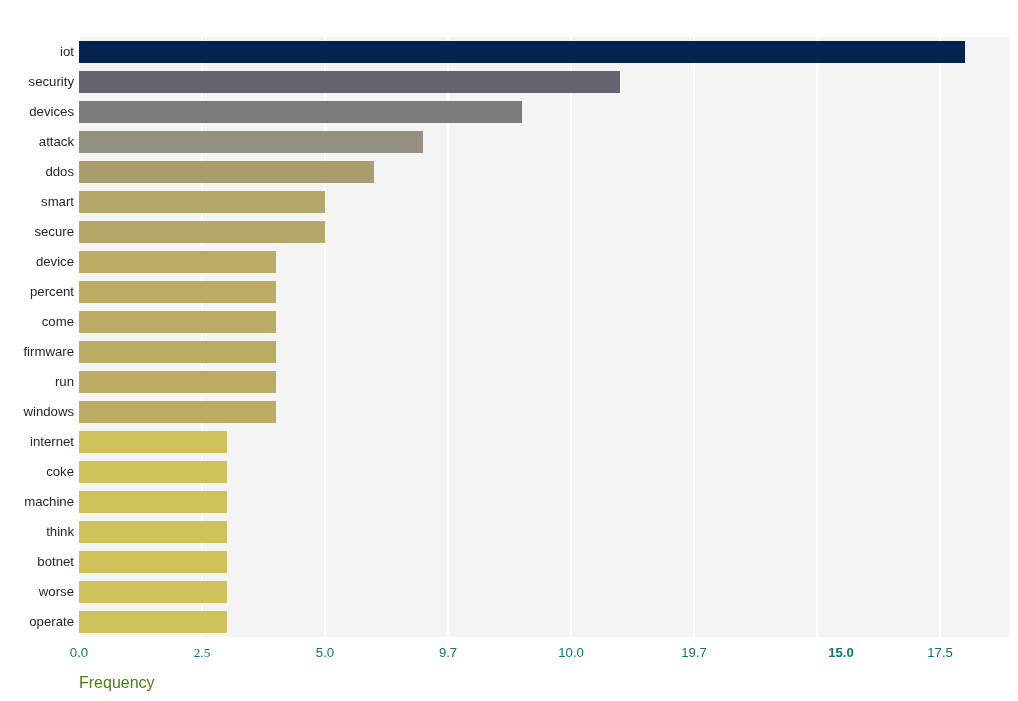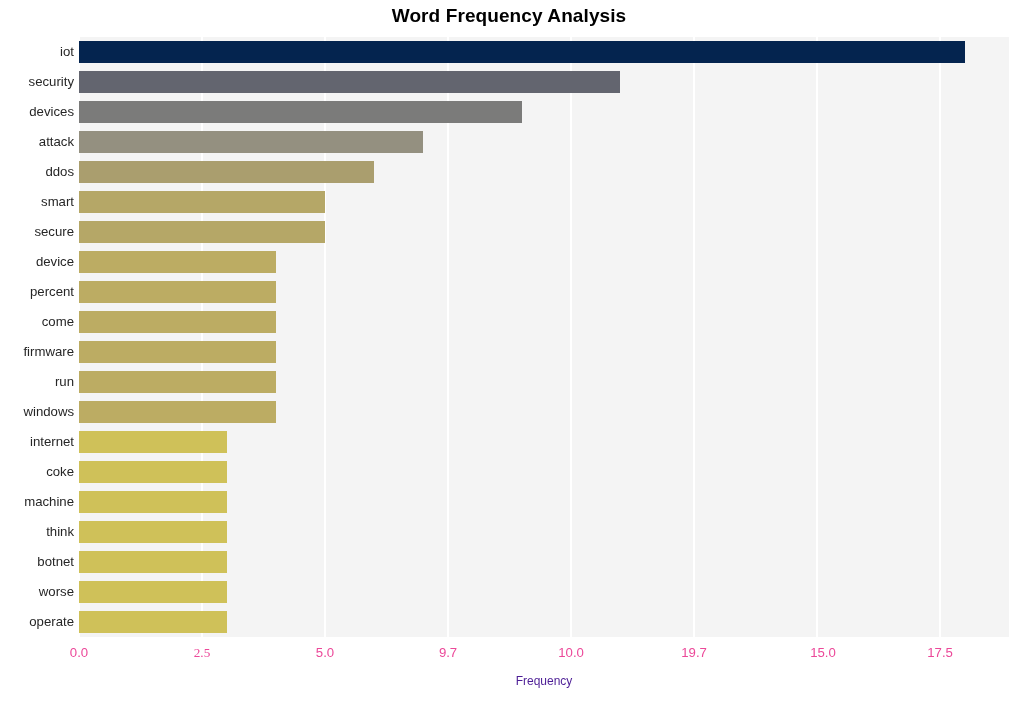--- a/index.html
+++ b/index.html
@@ -75,40 +75,38 @@
   }
 
   
   .xtick {
     position: absolute;
     top: 645px;
     width: 80px;
     margin-left: -40px;
     text-align: center;
     font-size: 13.2px;
-    color: #ec4899;
+    color: #0f766e;
     white-space: nowrap;
   }
 
   #xlabel {
     position: absolute;
     left: 79px;
     top: 674px;
     width: 930px;
-    text-align: center;
-    font-size: 12px;
-    color: #4c1d95;
+    font-size: 16px;
+    color: #4d7c0f;
   }
 </style>
 </head>
 <body>
 
 <div id="figure" style="background: rgb(255, 255, 255);">
 
-  <div id="chart-title">Word Frequency Analysis</div>
 
   <div id="plot-area" style="background: rgb(244, 244, 244);">
     <div id="gridlines">
         <div class="gridline-v" style="left: -0.8px; background: rgb(255, 255, 255);"></div>
         <div class="gridline-v" style="left: 122.216px; background: rgb(255, 255, 255);"></div>
         <div class="gridline-v" style="left: 245.232px; background: rgb(255, 255, 255);"></div>
         <div class="gridline-v" style="left: 368.248px; background: rgb(255, 255, 255);"></div>
         <div class="gridline-v" style="left: 491.263px; background: rgb(255, 255, 255);"></div>
         <div class="gridline-v" style="left: 614.279px; background: rgb(255, 255, 255);"></div>
         <div class="gridline-v" style="left: 737.295px; background: rgb(255, 255, 255);"></div>
@@ -160,19 +158,19 @@
       <div class="ytick" style="top: 585px;">worse</div>
       <div class="ytick" style="top: 615px;">operate</div>
     </div>
   <div id="xtick-labels">
       <div class="xtick" style="left: 79px;">0.0</div>
       <div class="xtick" style="left: 202.016px; font-family: Liberation Serif, serif;">2.5</div>
       <div class="xtick" style="left: 325.032px; text-align: center;">5.0</div>
       <div class="xtick" style="left: 448.048px;">9.7</div>
       <div class="xtick" style="left: 571.063px;">10.0</div>
       <div class="xtick" style="left: 694.079px;">19.7</div>
-      <div class="xtick" style="left: 823px;">15.0</div>
+      <div class="xtick" style="left: 841px; font-weight: bold;">15.0</div>
       <div class="xtick" style="left: 940.111px;">17.5</div>
     </div>
 
   <div id="xlabel">Frequency</div>
 
 </div>
 
 </body></html>

